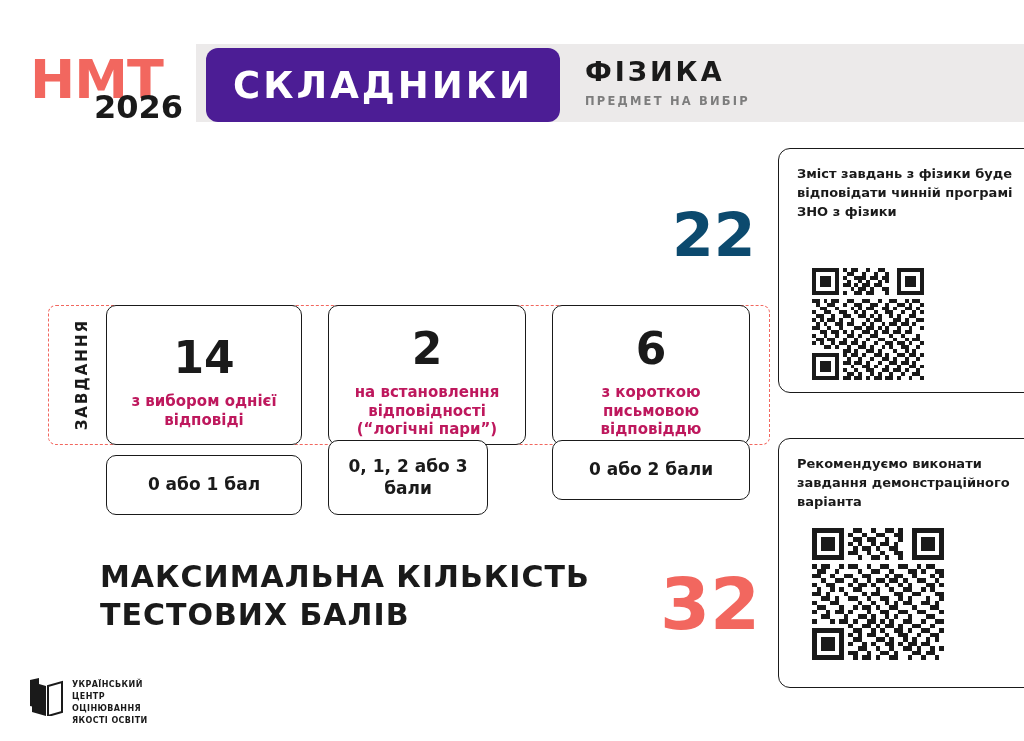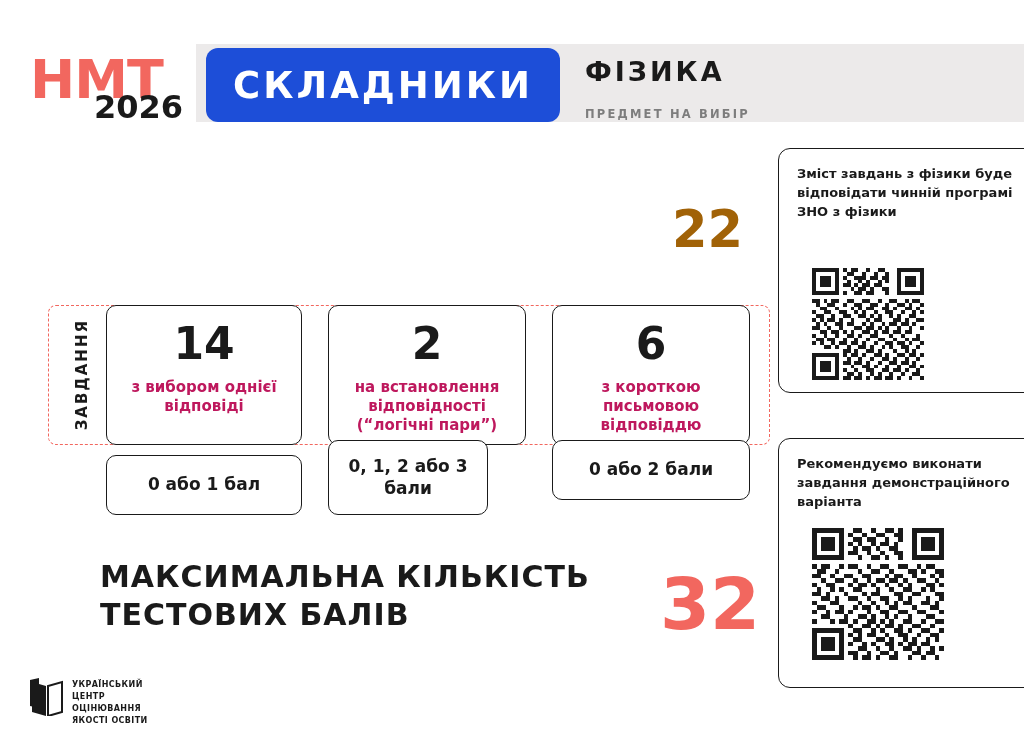--- a/index.html
+++ b/index.html
@@ -28,47 +28,47 @@
     font-size: 54px; font-weight: 700; color: #f2675f; letter-spacing: -1px;
     font-family: "DejaVu Sans", sans-serif;
   }
   .logo-nmt .year {
     position: absolute; left: 64px; top: 40px;
     font-size: 32px; font-weight: 700; color: #1a1a1a;
     font-family: "DejaVu Sans", sans-serif;
   }
   .tag-skladnyky {
     position: absolute; left: 206px; top: 48px; width: 354px; height: 74px;
-    background: #1d4ed8; border-radius: 12px;
+    background: #4c1d95; border-radius: 12px;
     display: flex; align-items: center; justify-content: center;
   }
   .tag-skladnyky span {
     color: #fff; font-size: 37px; font-weight: 700; letter-spacing: 3px;
     font-family: "DejaVu Sans", sans-serif;
   }
   .subject-block { position: absolute; left: 585px; top: 56px; }
   .subject-title {
     font-size: 27px; font-weight: 700; color: #1a1a1a; letter-spacing: 3px;
     font-family: "DejaVu Sans", sans-serif;
   }
   .subject-sub {
-    margin-top: 20px;
+    margin-top: 7px;
     font-size: 11.5px; font-weight: 700; color: #7d7d7d; letter-spacing: 2.2px;
     font-family: "DejaVu Sans", sans-serif;
   }
 
   
   .total-title {
     position: absolute; left: 100px; top: 216px;
     font-size: 30px; font-weight: 700; color: #1a1a1a; letter-spacing: 1.2px;
     font-family: "DejaVu Sans", sans-serif;
   }
   .total-number {
     position: absolute; left: 672px; top: 200px;
-    font-size: 51px; font-weight: 700; color: #a16207;
+    font-size: 60px; font-weight: 700; color: #0c4a6e;
     font-family: "DejaVu Sans", sans-serif;
   }
 
   
   .dashed-box {
     position: absolute; left: 48px; top: 305px; width: 722px; height: 140px;
     border: 1.5px dashed #f2675f; border-radius: 8px;
   }
   .vert-label {
     position: absolute; left: 60px; top: 305px; width: 44px; height: 140px;
@@ -76,21 +76,21 @@
   }
   .vert-label span {
     writing-mode: vertical-rl; transform: rotate(180deg);
     font-size: 15px; font-weight: 700; color: #1a1a1a; letter-spacing: 2px;
     font-family: "DejaVu Sans", sans-serif;
   }
 
   .card {
     position: absolute; background: #fff;
     border: 1.5px solid #1a1a1a; border-radius: 10px;
-    display: flex; flex-direction: column; align-items: center;
+    display: flex; flex-direction: column; align-items: center; justify-content: center;
   }
   .card .num {
     font-size: 44px; font-weight: 700; color: #1a1a1a; line-height: 1;
     margin-top: 16px;
     font-family: "DejaVu Sans", sans-serif;
   }
   .card .desc {
     margin-top: 12px; text-align: center;
     font-size: 15px; font-weight: 700; color: #be185d; line-height: 1.25;
     padding: 0 10px;

